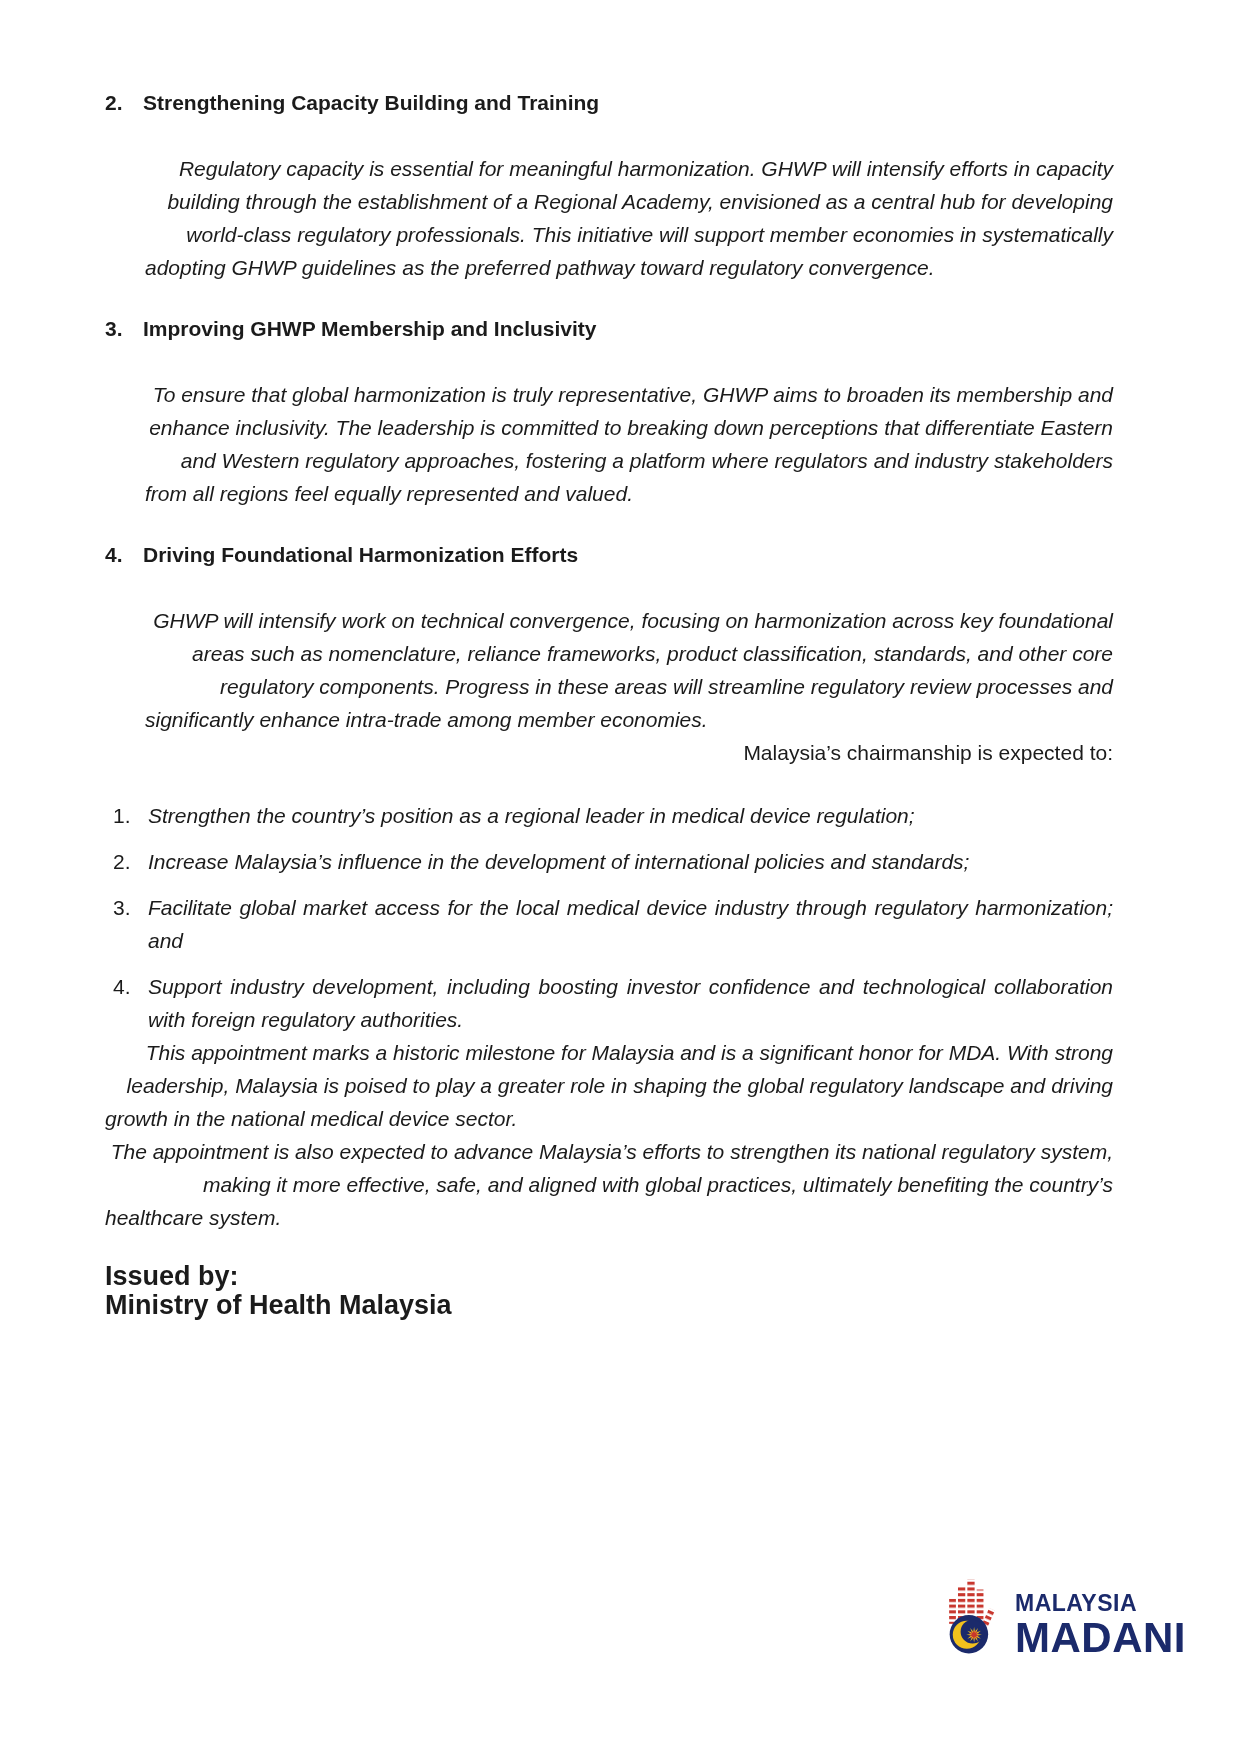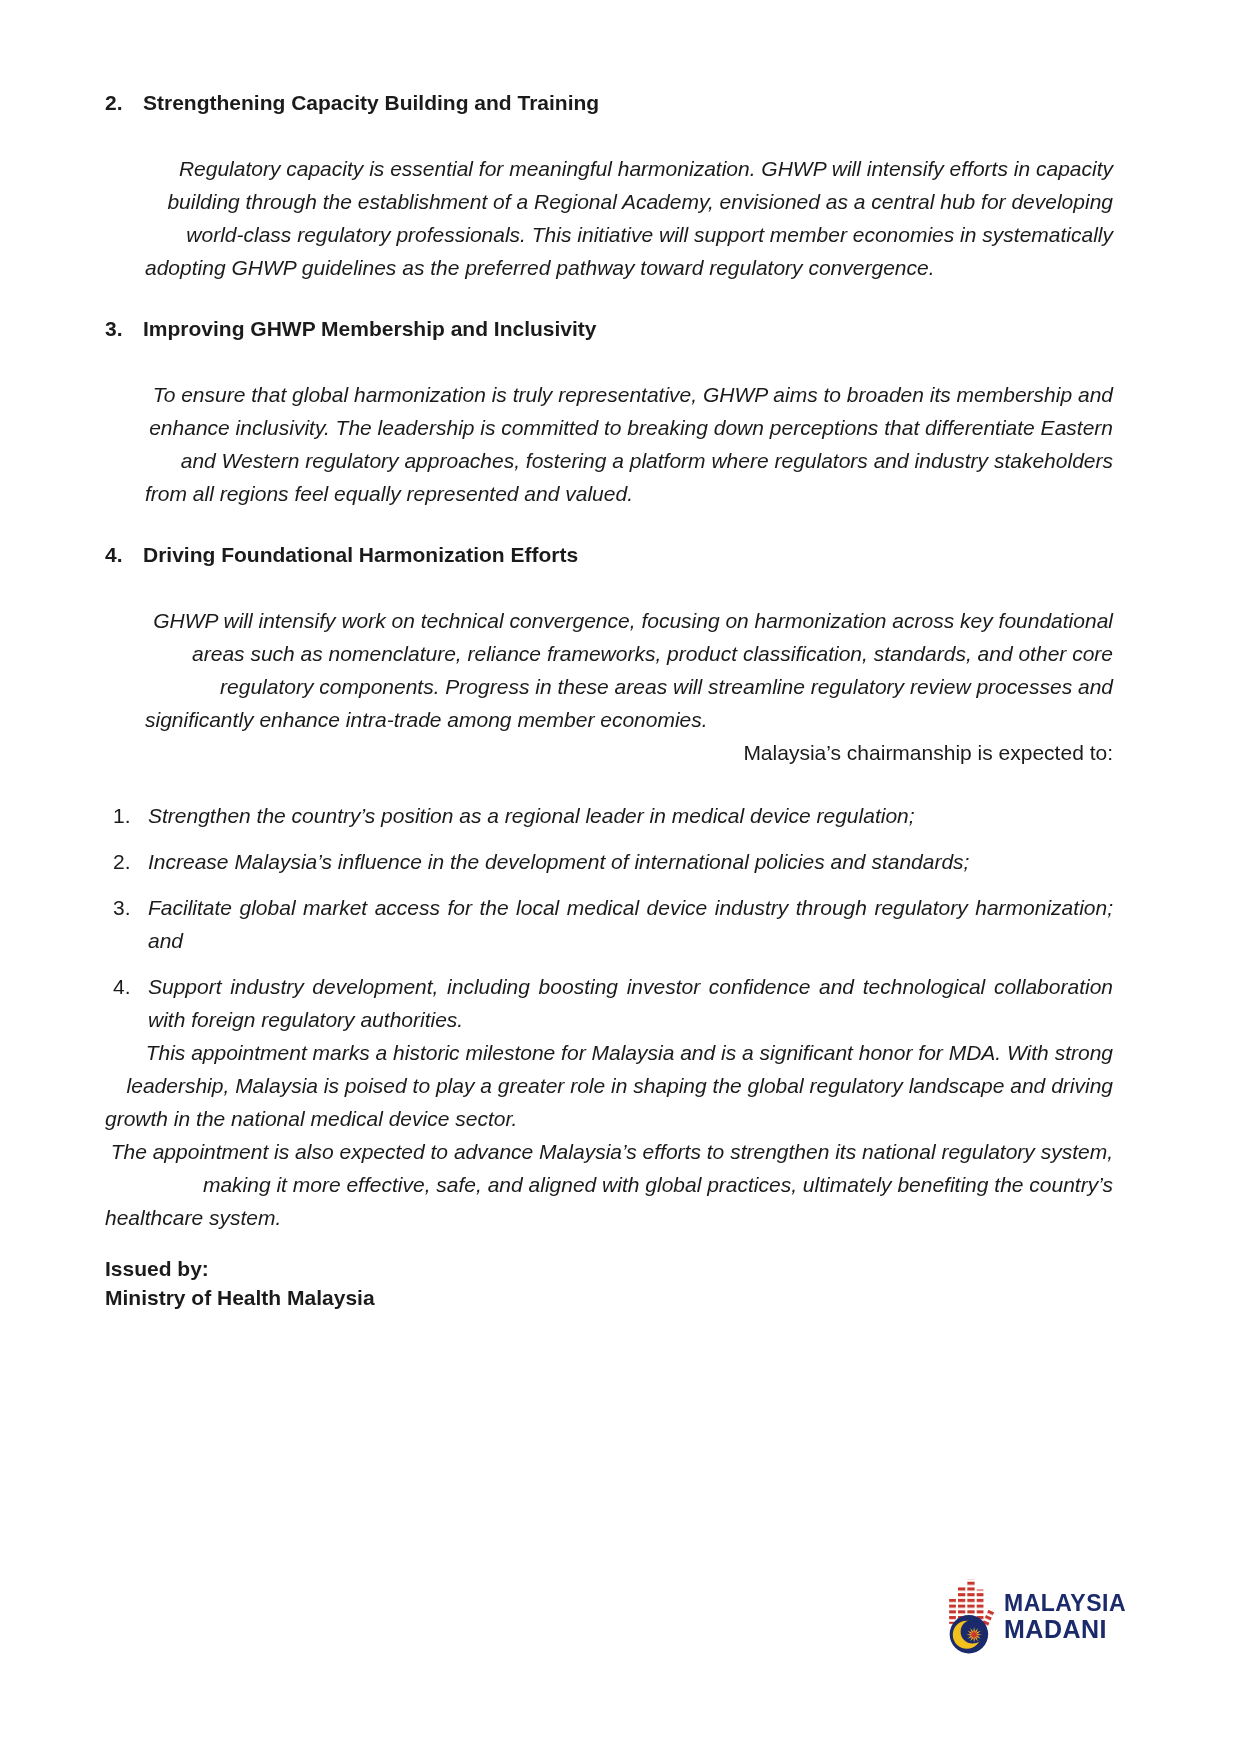--- a/index.html
+++ b/index.html
@@ -52,49 +52,49 @@
     padding-left: 8px;
   }
   .list-item:last-child { margin-bottom: 0; }
   .li-num { flex: 0 0 35px; width: 35px; }
   .li-text { flex: 1; }
 
   .closing-1 { margin-top: 29px; }
   .closing-2 { margin-top: 31px; }
 
   .issued-block {
-    margin-top: 20px;
+    margin-top: 28px;
     font-weight: bold;
-    font-size: 21px;
+    font-size: 27px;
     line-height: 29px;
   }
 
   .logo {
     position: absolute;
     left: 948px;
     top: 1576px;
     display: flex;
     align-items: flex-start;
-    gap: 9px;
+    gap: 20px;
   }
   .logo-emblem { display: block; }
   .logo-text {
     margin-top: 16px;
     color: var(--navy, #1b2a6b);
     line-height: 1;
     white-space: nowrap;
   }
   .logo-line1 {
     font-weight: bold;
     font-size: 23px;
     letter-spacing: 0.5px;
   }
   .logo-line2 {
     font-weight: bold;
-    font-size: 25px;
+    font-size: 42px;
     letter-spacing: 0.5px;
     margin-top: 2px;
   }
 </style>
 </head>
 <body>
 
 <div class="page">
 
   <div class="section-heading">

